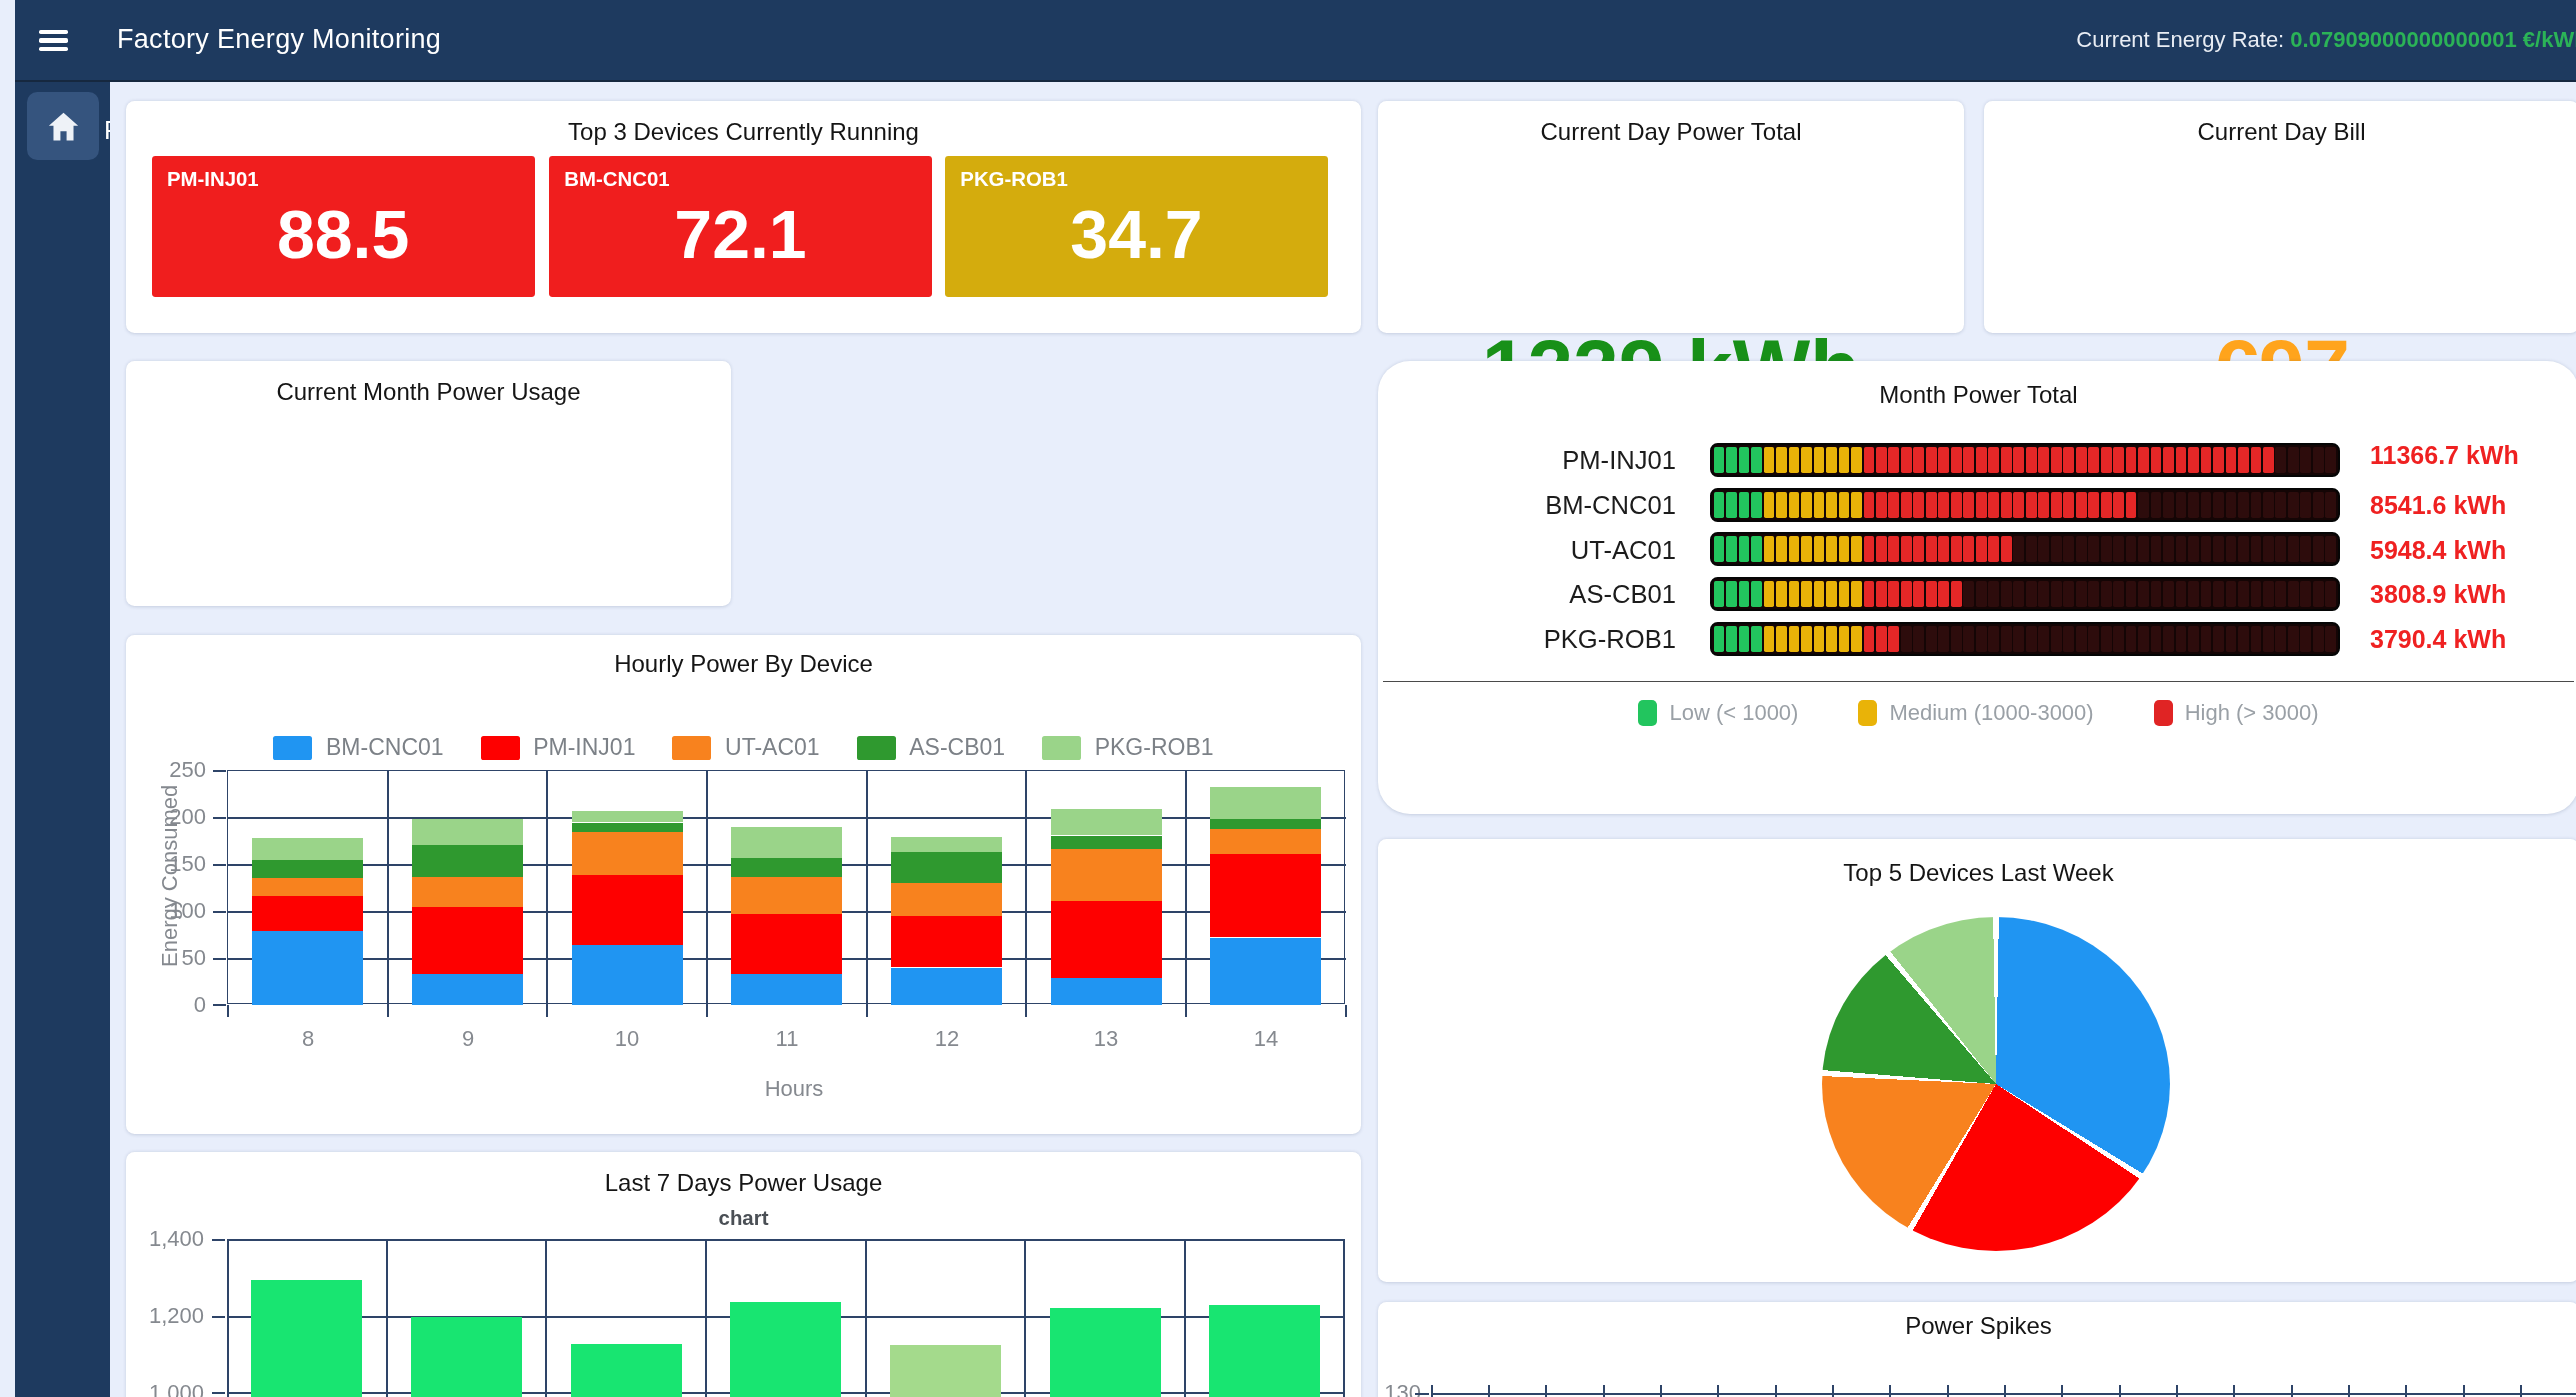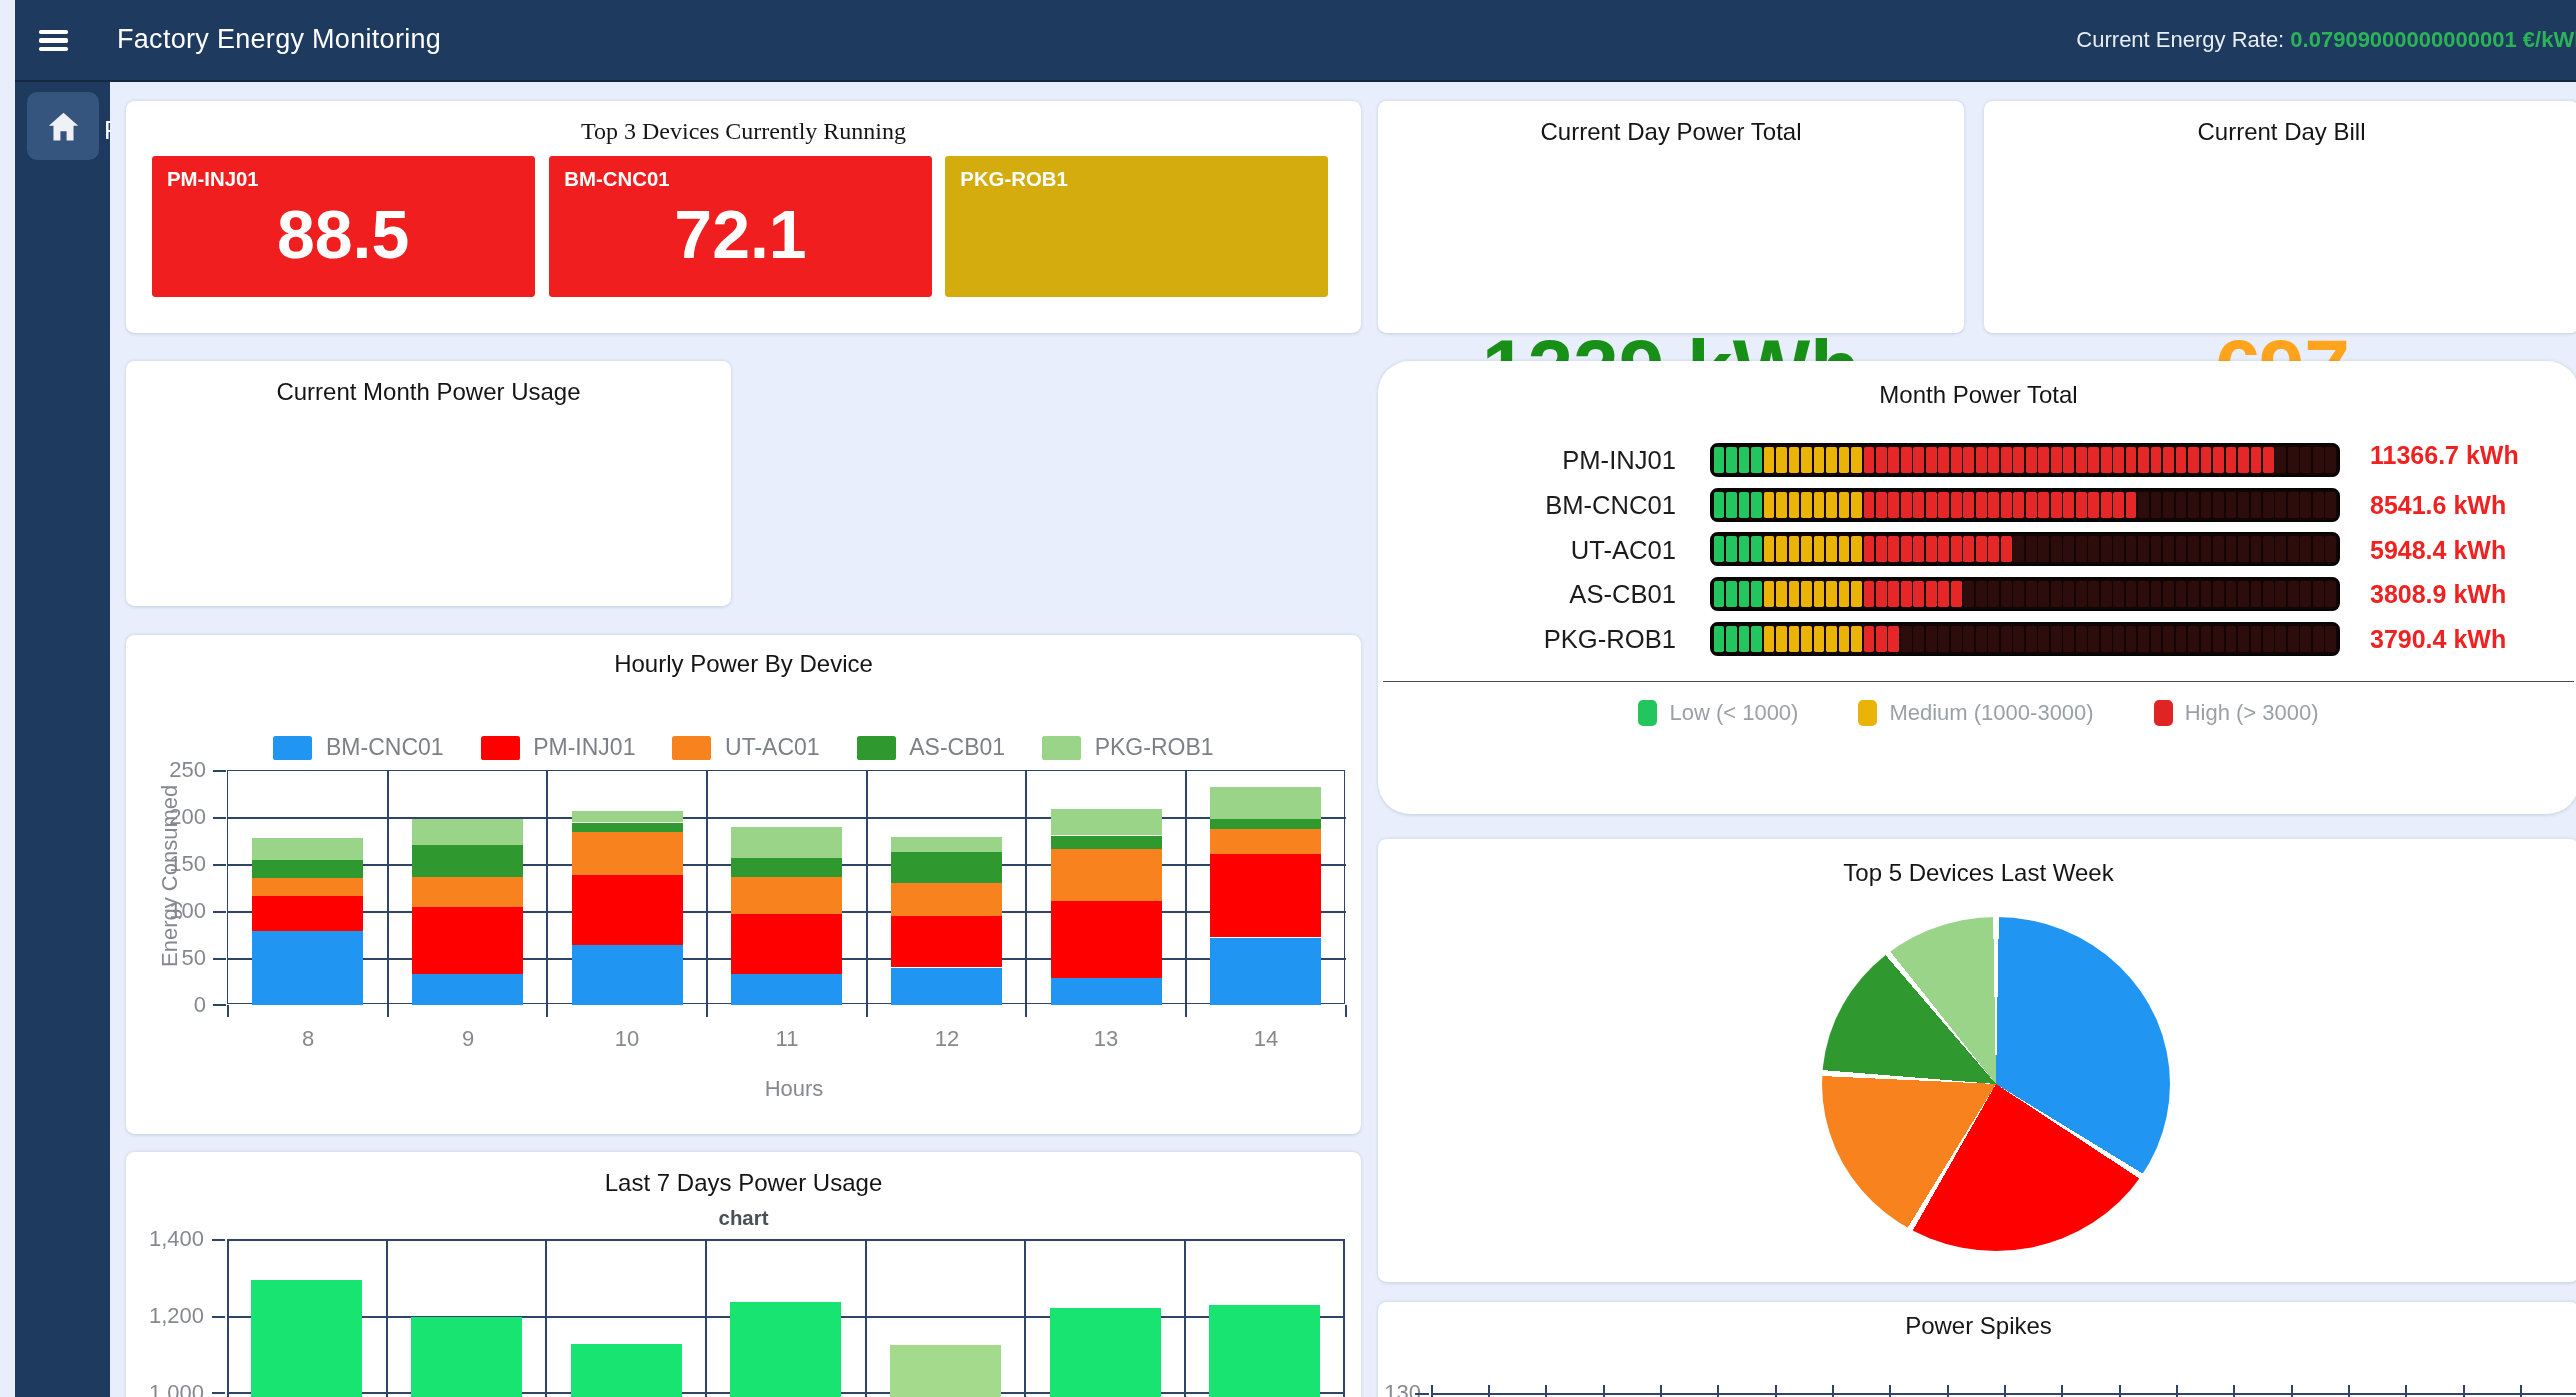--- a/index.html
+++ b/index.html
@@ -85,31 +85,32 @@
   <div id="sidebar">
     <div id="home-btn">
       <svg width="37" height="37" viewBox="0 0 24 24">
         <path d="M12 3 L2.5 11.5 H5.5 V21 H10 V15 H14 V21 H18.5 V11.5 H21.5 Z" fill="#eef2f7"></path>
       </svg>
     </div>
     <div class="clipped">F</div>
   </div>
 
   <div class="panel" id="p-top3" style="left:111px; top:101px; width:1235px; height:232px;">
-    <div class="ptitle" style="top:17px;font-family:Liberation Serif, serif;">Top 3 Devices Currently Running</div>
+    <div class="ptitle" style="top:17px;">Top 3 Devices Currently Running</div>
   <div class="tile" style="left: 25.6px; background: rgb(240, 30, 30);">
         <div class="dev">PM-INJ01</div>
         <div class="tv">88.5</div>
       </div>
       <div class="tile" style="left: 423px; background: rgb(240, 30, 30);">
         <div class="dev">BM-CNC01</div>
         <div class="tv">72.1</div>
       </div>
       <div class="tile" style="left: 819px; background: rgb(212, 172, 13);">
         <div class="dev">PKG-ROB1</div>
+        <div class="tv">34.7</div>
       </div>
     </div>
 
   <div class="panel" style="left:1363px; top:101px; width:586px; height:232px;">
     <div class="ptitle" style="top:17px;">Current Day Power Total</div>
     <div class="bigval" style="top:221px; font-size:82px; color:#189018;">1229 kWh</div>
   </div>
 
   <div class="panel" style="left:1969px; top:101px; width:595px; height:232px;">
     <div class="ptitle" style="top:17px;">Current Day Bill</div>

